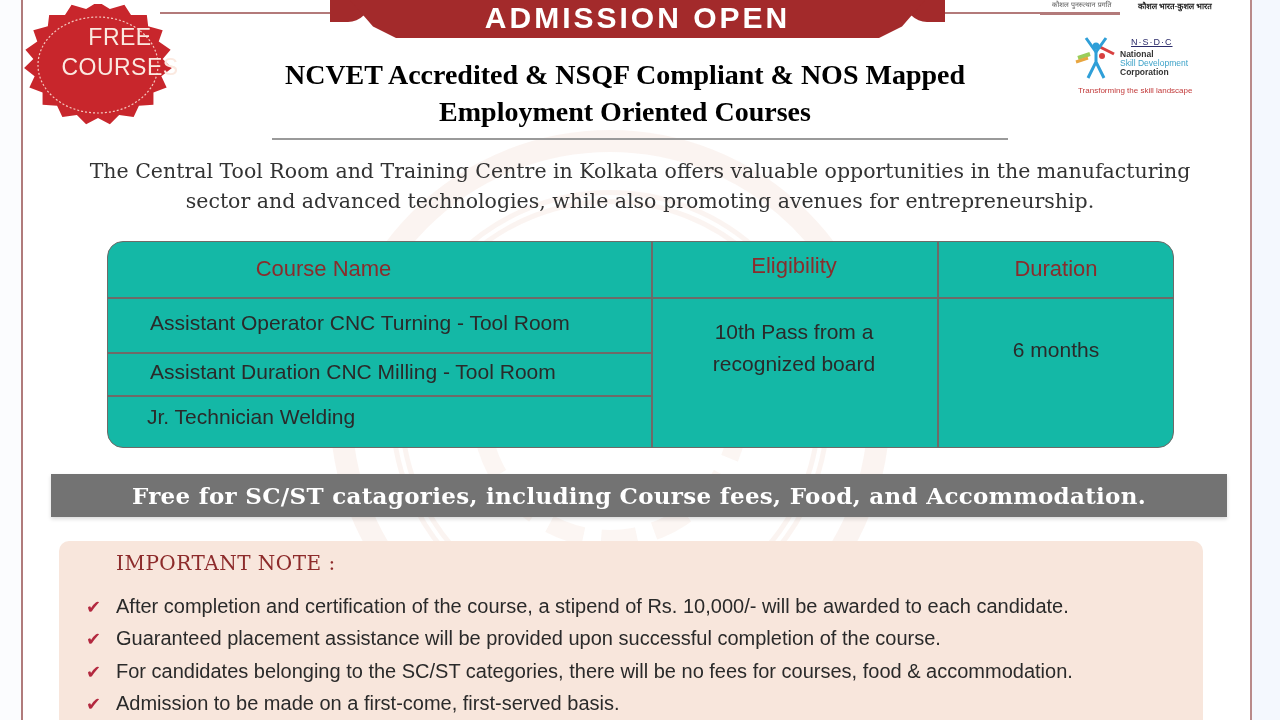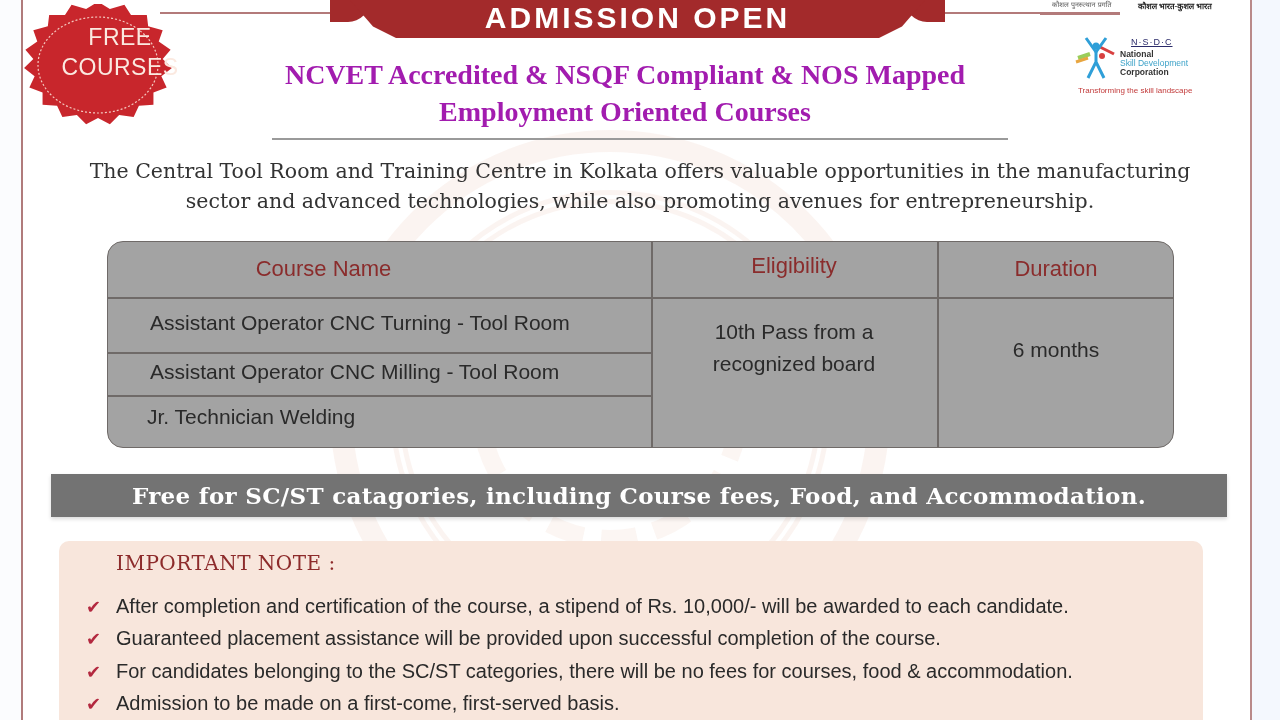--- a/index.html
+++ b/index.html
@@ -43,30 +43,30 @@
     
     .nsdc { position: absolute; left: 1072px; top: 36px; width: 140px; height: 64px; }
     .nsdc-figure { position: absolute; left: 0; top: 0; width: 48px; height: 44px; }
     .nsdc-abbr { position: absolute; left: 48px; top: 1px; font-size: 9px; color: #2b2b6a; font-family: "Liberation Sans", sans-serif; letter-spacing: 1px; text-decoration: underline; margin-left: 11px; }
     .nsdc-line1 { position: absolute; left: 48px; top: 13px; font-size: 8.5px; color: #333; font-family: "Liberation Sans", sans-serif; font-weight: bold; }
     .nsdc-line2 { position: absolute; left: 48px; top: 22px; font-size: 8.5px; color: #3da2c8; font-family: "Liberation Sans", sans-serif; }
     .nsdc-line3 { position: absolute; left: 48px; top: 31px; font-size: 8.5px; color: #333; font-family: "Liberation Sans", sans-serif; font-weight: bold; }
     .nsdc-tagline { position: absolute; left: 6px; top: 50px; font-size: 8px; color: #c23a3a; font-family: "Liberation Sans", sans-serif; white-space: nowrap; }
 
     
-    .headline { position: absolute; left: 190px; top: 56px; width: 870px; text-align: center; color: #a21caf;
+    .headline { position: absolute; left: 190px; top: 56px; width: 870px; text-align: center; color: #000000;
       font-family: "Liberation Serif", serif; font-size: 28px; line-height: 37px; font-weight: bold; }
     .headline-rule { position: absolute; left: 272px; top: 138px; width: 736px; height: 2px; background: #9a9a9a; }
 
     .intro { position: absolute; left: 60px; top: 156px; width: 1160px; text-align: center; color: #333;
       font-family: "DejaVu Serif", serif; font-size: 20.5px; line-height: 30px; }
 
     
     .course-table { position: absolute; left: 107px; top: 241px; width: 1067px; height: 207px;
-      border: 1.5px solid #6f6a68; border-radius: 16px; background: #a3a3a3; overflow: hidden; }
+      border: 1.5px solid #6f6a68; border-radius: 16px; background: #14b8a6; overflow: hidden; }
     .col-line { position: absolute; top: 0; bottom: 0; width: 1.5px; background: #6f6a68; }
     .row-line { position: absolute; height: 1.5px; background: #6f6a68; }
     .th { position: absolute; color: #8a2c2c; font-family: "Liberation Sans", sans-serif; font-size: 22px; text-align: center; }
     .td { position: absolute; color: #2a2a2a; font-family: "Liberation Sans", sans-serif; font-size: 21px; }
     .td-center { text-align: center; line-height: 32px; }
 
     
     .free-strip { position: absolute; left: 51px; top: 474px; width: 1176px; height: 43px; background: #737373;
       color: #ffffff; font-family: "DejaVu Serif", serif; font-weight: bold; font-size: 23px; line-height: 43px;
       text-align: center; letter-spacing: 0.3px; box-shadow: 0 2px 4px rgba(0,0,0,0.15); }
@@ -148,21 +148,21 @@
   <div class="col-line" style="left:829px"></div>
   <div class="row-line" style="left:0;top:55px;width:1067px"></div>
   <div class="row-line" style="left:0;top:110px;width:543px"></div>
   <div class="row-line" style="left:0;top:153px;width:543px"></div>
 
   <div class="th" style="left:0;top:14px;width:431px">Course Name</div>
   <div class="th" style="left:543px;top:11px;width:286px">Eligibility</div>
   <div class="th" style="left:829px;top:14px;width:238px">Duration</div>
 
   <div class="td" style="left:42px;top:69px">Assistant Operator CNC Turning - Tool Room</div>
-  <div class="td" style="left:42px;top:118px">Assistant Operator CNC Milling - Tool Room</div>
+  <div class="td" style="left:42px;top:118px">Assistant Duration CNC Milling - Tool Room</div>
   <div class="td" style="left:39px;top:163px">Jr. Technician Welding</div>
 
   <div class="td td-center" style="left:543px;top:74px;width:286px">
     <div>10th Pass from a</div>
     <div>recognized board</div>
   </div>
   <div class="td td-center" style="left:829px;top:92px;width:238px">6 months</div>
 </div>
 
 <div class="free-strip">Free for SC/ST catagories, including Course fees, Food, and Accommodation.</div>

